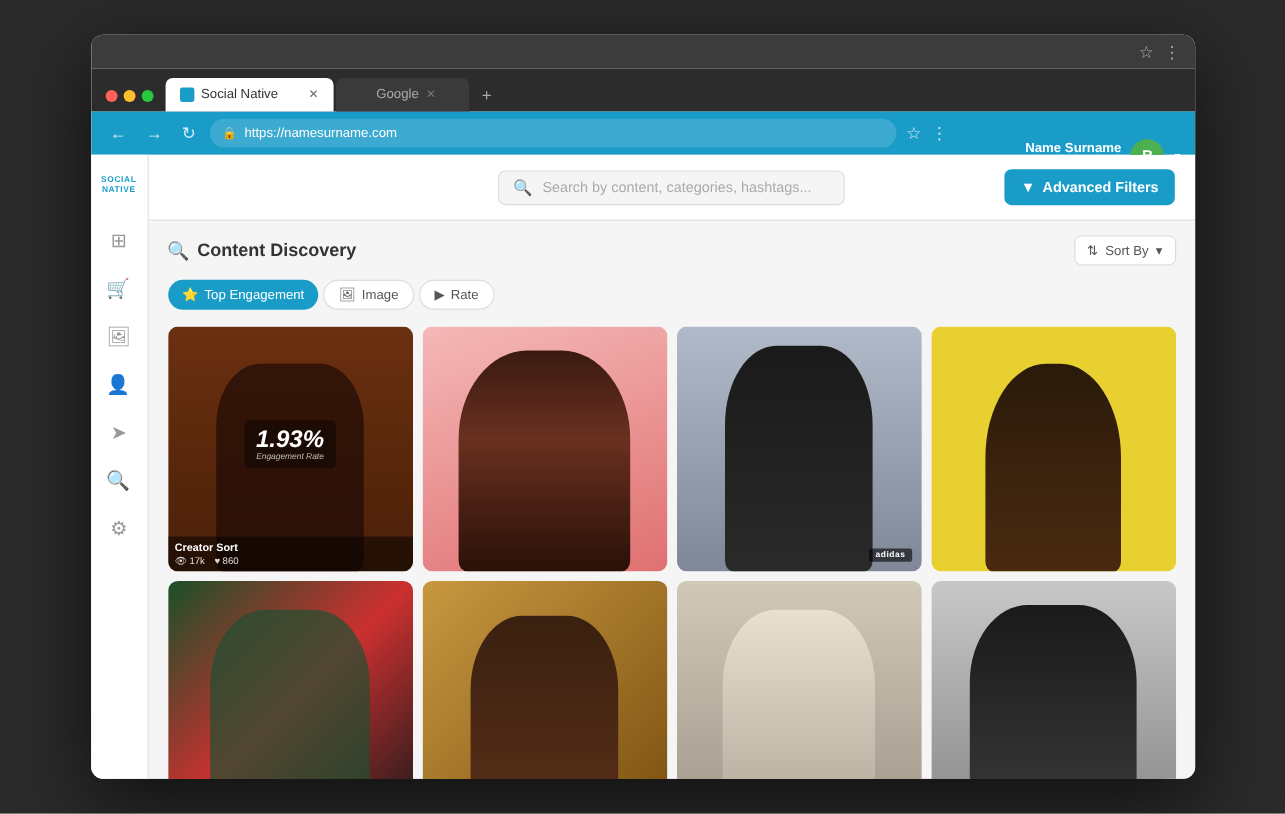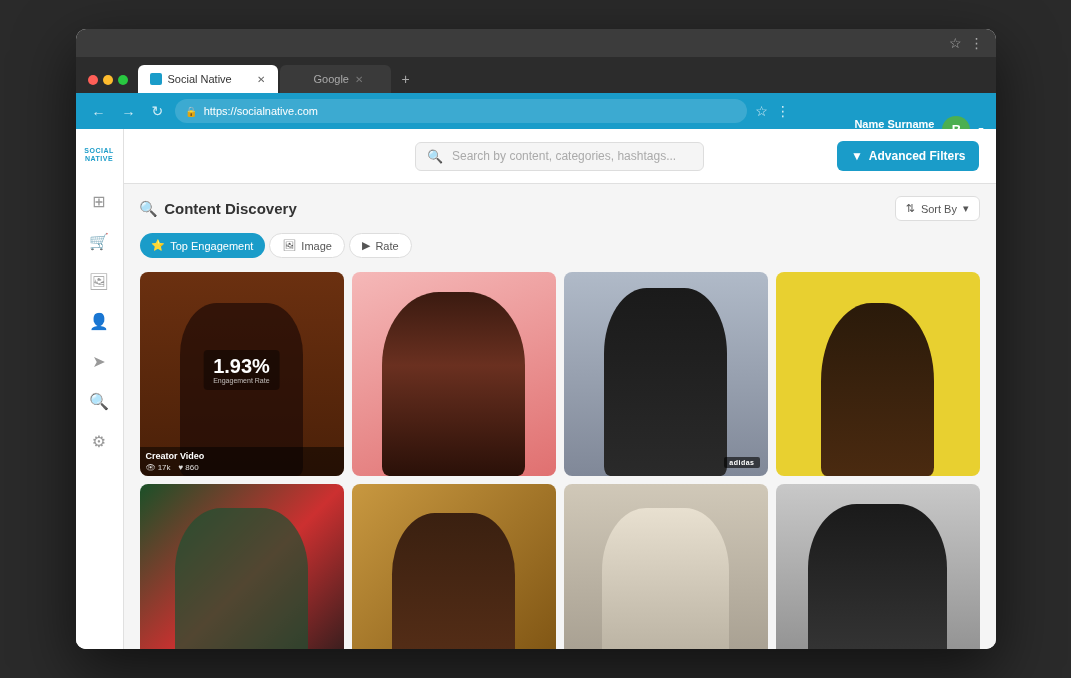--- a/index.html
+++ b/index.html
@@ -400,24 +400,25 @@
       background: rgba(30,10,5,0.7);
       border-radius: 30% 30% 5% 5%;
       margin-bottom: 0;
     }
 
     .engagement-box {
       position: absolute;
       top: 50%;
       left: 50%;
       transform: translate(-50%, -60%);
-      text-align: left;
+      text-align: center;
       background: rgba(0,0,0,0.4);
       padding: 6px 10px;
       border-radius: 4px;
+      font-style: italic;
     }
     .engagement-small-text {
       font-size: 7px;
       color: rgba(255,255,255,0.7);
       display: block;
     }
     .engagement-number {
       font-size: 20px;
       font-weight: 700;
       color: #fff;
@@ -459,21 +460,21 @@
     </div>
   </div>
 
   <div class="nav-bar">
     <button class="nav-btn">←</button>
     <button class="nav-btn">→</button>
     <button class="nav-btn">↻</button>
 
     <div class="address-bar">
       <span class="lock-icon">🔒</span>
-      <span>https://socialnative.com</span>
+      <span>https://namesurname.com</span>
     </div>
 
     <div class="nav-right-icons">
       <span>☆</span>
       <span>⋮</span>
     </div>
 
     <div class="user-area">
       <div class="user-info">
         <div class="user-name">Name Surname</div>
@@ -552,21 +553,21 @@
             <div class="item-dark-figure">
               <div class="person-shape"></div>
             </div>
             <div class="engagement-box">
               <span class="engagement-number">
                 <span>1.93%</span>
               </span>
               <span class="engagement-small-text">Engagement Rate</span>
             </div>
             <div class="item-bottom-info">
-              <span class="creator-name">Creator Video</span>
+              <span class="creator-name">Creator Sort</span>
               <div class="creator-stats">
                 <span class="stat">
                   <span>👁</span>
                   <span>17k</span>
                 </span>
                 <span class="stat">
                   <span>♥</span>
                   <span>860</span>
                 </span>
               </div>

